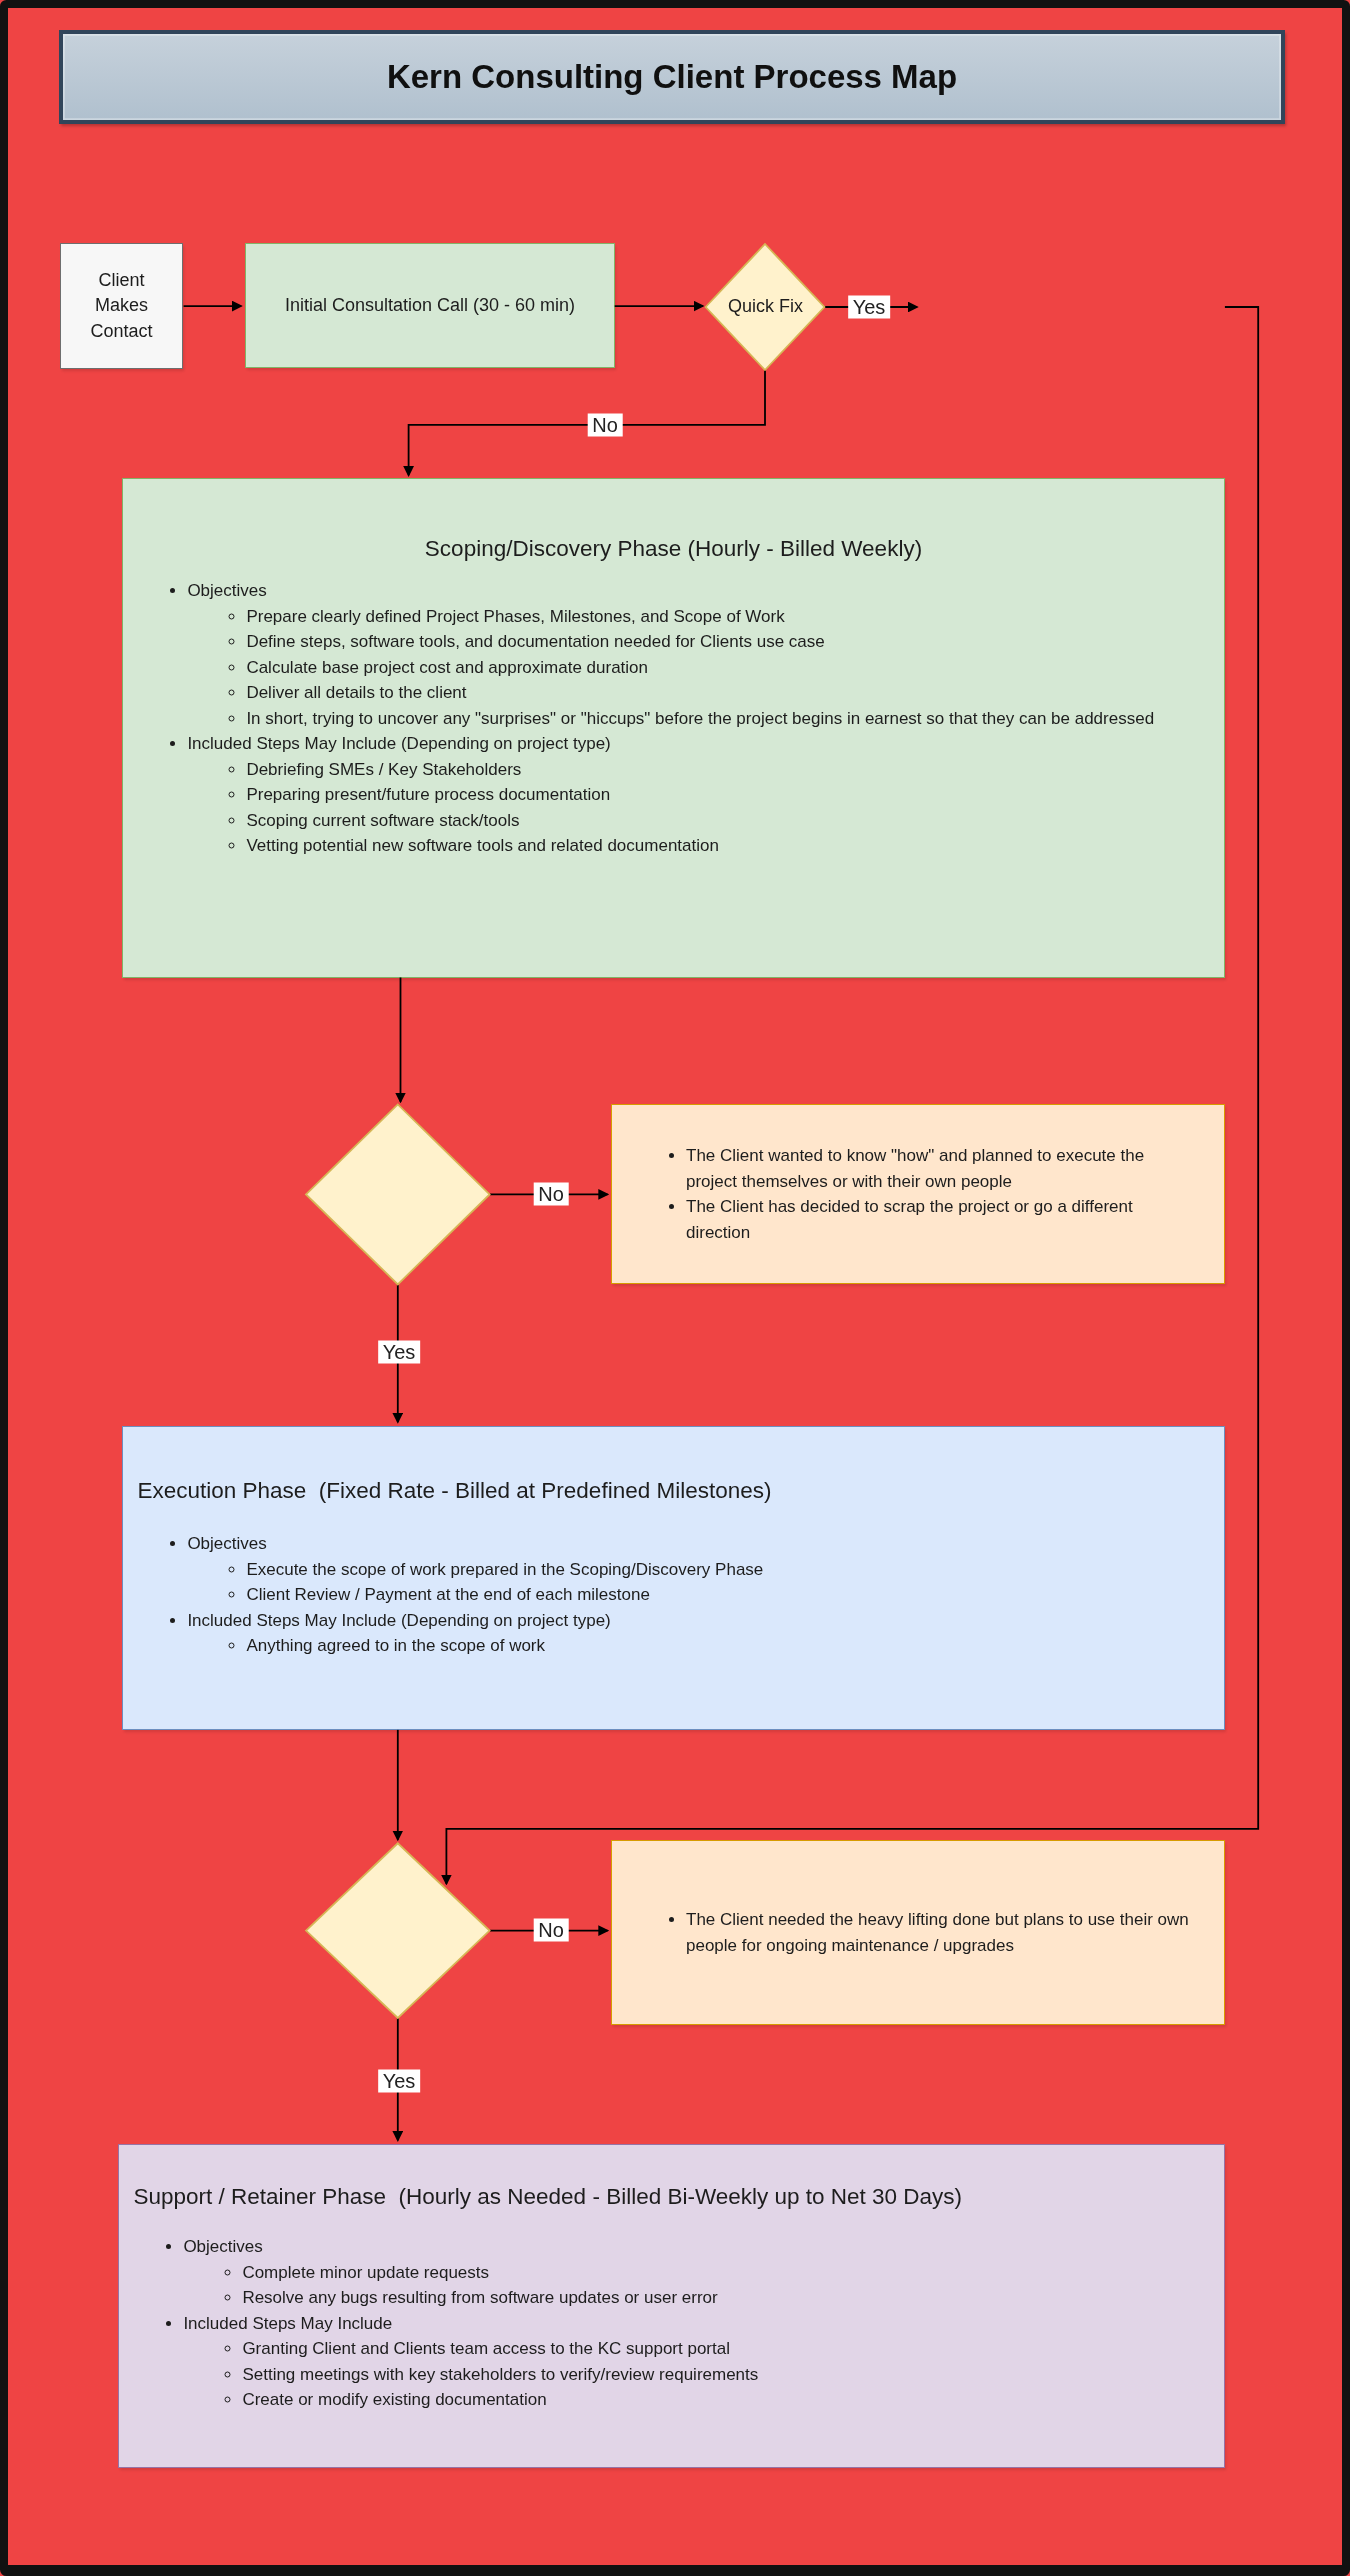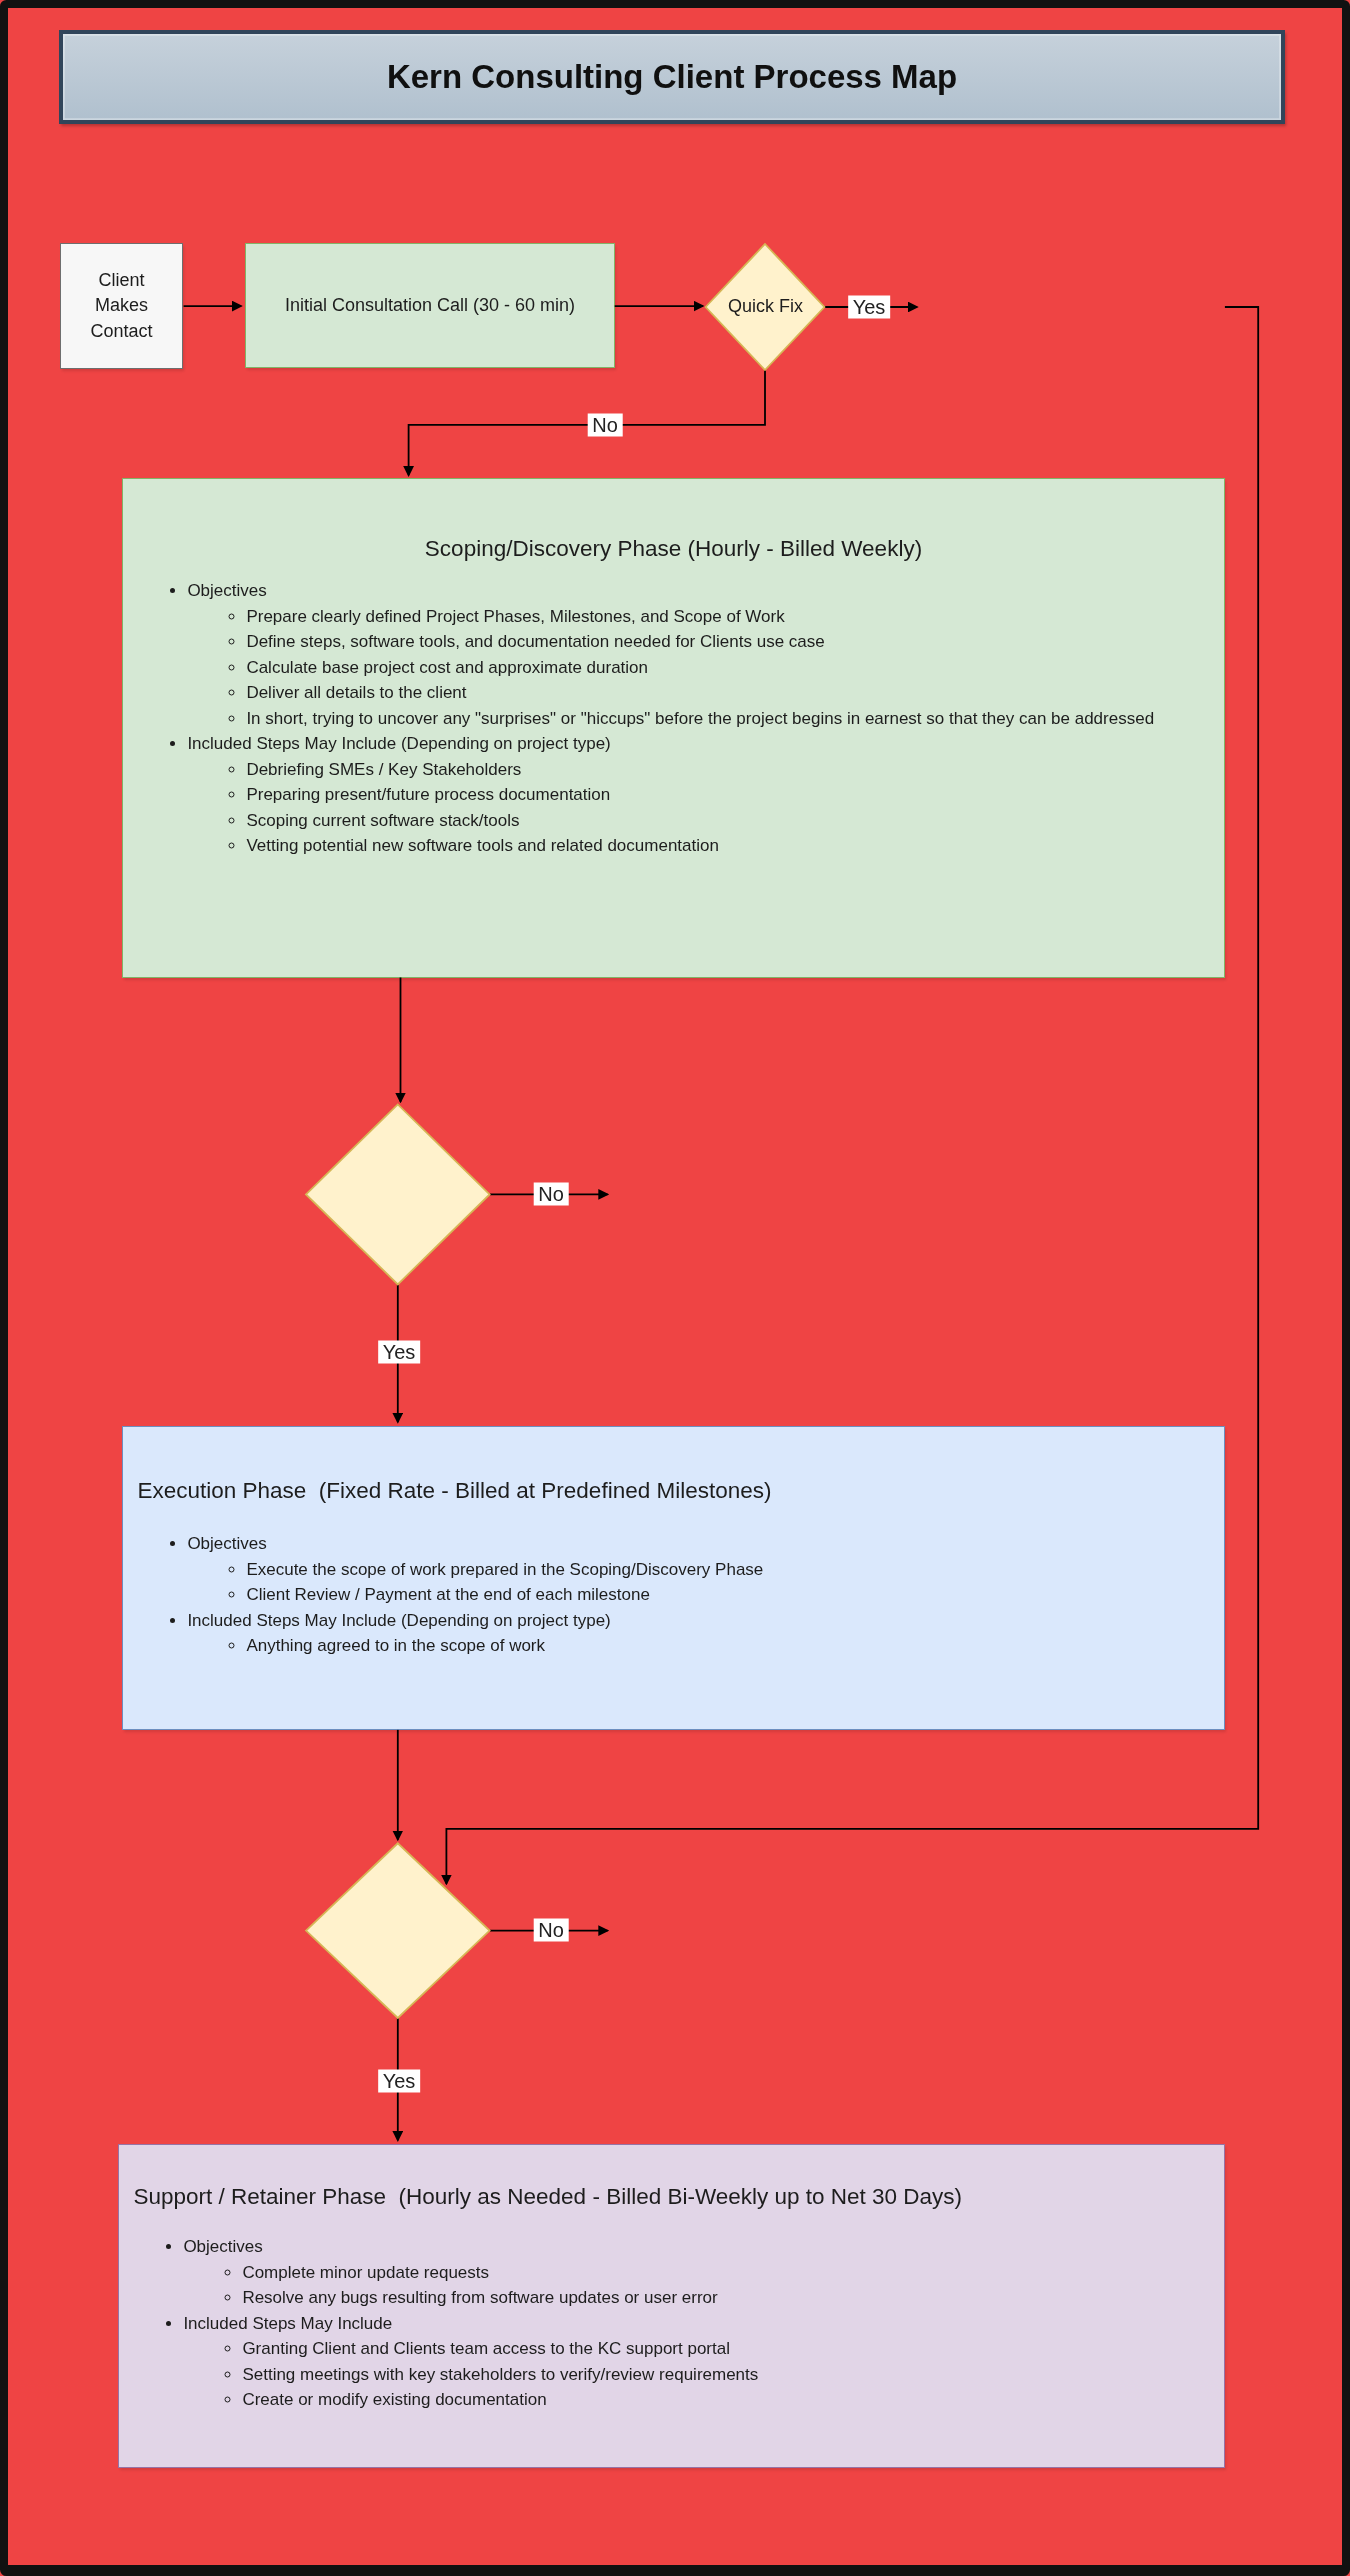--- a/index.html
+++ b/index.html
@@ -74,34 +74,45 @@
           </ul></li>
         <li>Included Steps May Include (Depending on project type)<ul>
             <li>Debriefing SMEs / Key Stakeholders</li>
             <li>Preparing present/future process documentation</li>
             <li>Scoping current software stack/tools</li>
             <li>Vetting potential new software tools and related documentation</li>
           </ul></li>
       </ul>
   </div>
 
+  <div class="box orange note-box" style="left:611px;top:1104px;width:614px;height:180px;">
+    <ul class="note">
+        <li>The Client wanted to know "how" and planned to execute the project themselves or with their own people</li>
+        <li>The Client has decided to scrap the project or go a different direction</li>
+      </ul>
+  </div>
 
   <div class="box blue phase" style="left:122px;top:1426px;width:1103px;height:304px;padding-top:50px;">
     <div class="phase-title" style="margin-bottom:27px;">Execution Phase  (Fixed Rate - Billed at Predefined Milestones)</div>
     <ul class="list">
         <li>Objectives<ul>
             <li>Execute the scope of work prepared in the Scoping/Discovery Phase</li>
             <li>Client Review / Payment at the end of each milestone</li>
           </ul></li>
         <li>Included Steps May Include (Depending on project type)<ul>
             <li>Anything agreed to in the scope of work</li>
           </ul></li>
       </ul>
   </div>
 
+  <div class="box orange note-box" style="left:611px;top:1840px;width:614px;height:185px;">
+    <ul class="note">
+        <li>The Client needed the heavy lifting done but plans to use their own people for ongoing maintenance / upgrades</li>
+      </ul>
+  </div>
 
   <div class="box purple phase" style="left:118px;top:2144px;width:1107px;height:324px;padding-top:38px;">
     <div class="phase-title" style="margin-bottom:24px;">Support / Retainer Phase  (Hourly as Needed - Billed Bi-Weekly up to Net 30 Days)</div>
     <ul class="list">
         <li>Objectives<ul>
             <li>Complete minor update requests</li>
             <li>Resolve any bugs resulting from software updates or user error</li>
           </ul></li>
         <li>Included Steps May Include<ul>
             <li>Granting Client and Clients team access to the KC support portal</li>

